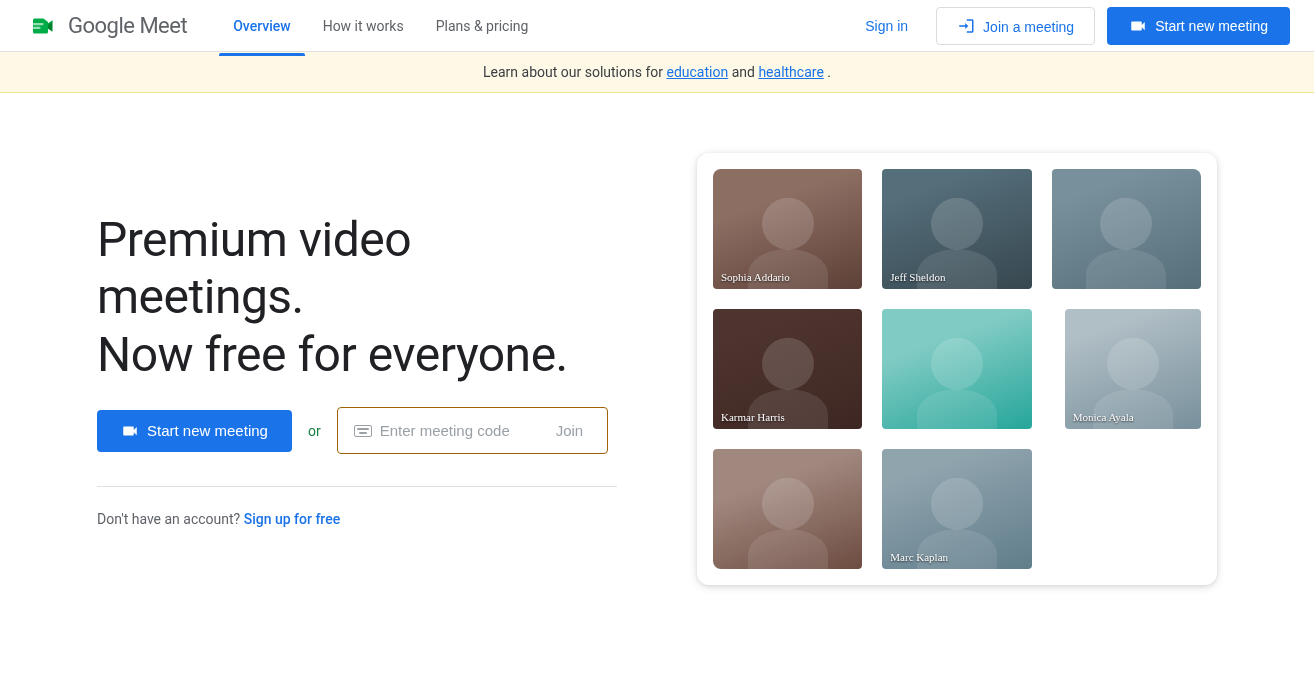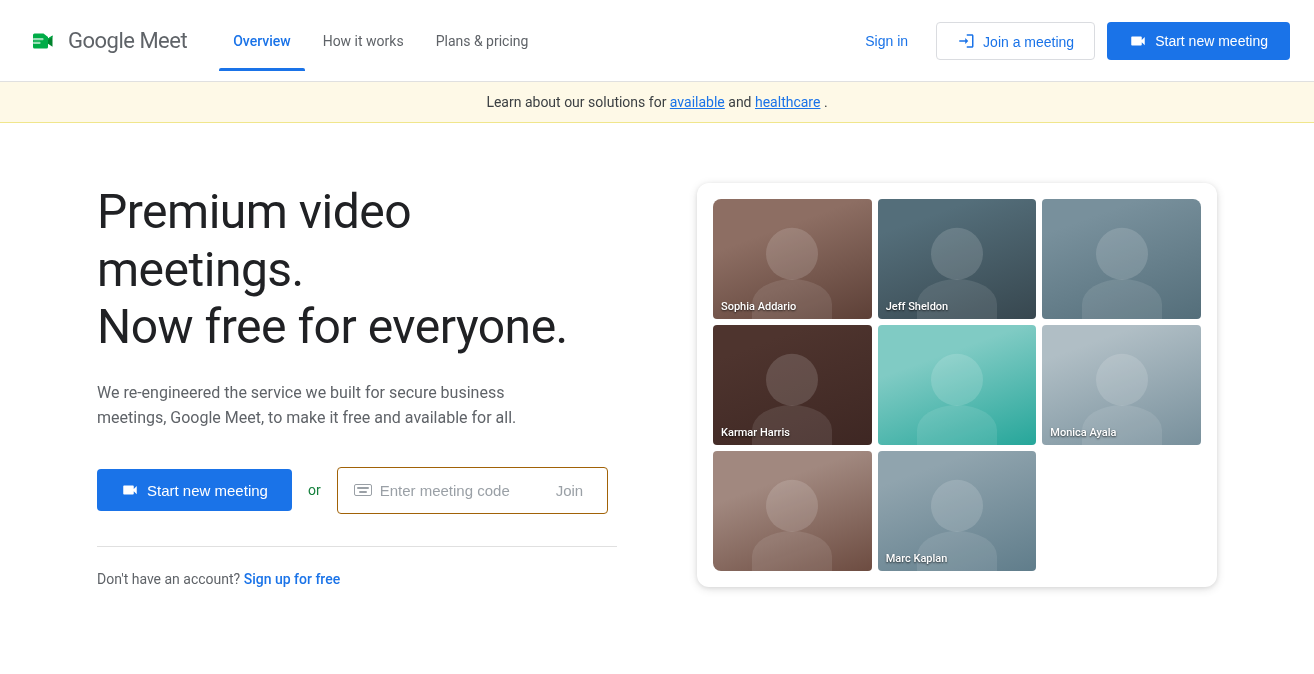--- a/index.html
+++ b/index.html
@@ -3,21 +3,21 @@
   <meta charset="utf-8">
   <style>
     * { box-sizing: border-box; margin: 0; padding: 0; }
     body { font-family: 'Google Sans', Roboto, Arial, sans-serif; background: #fff; color: #202124; }
 
     
     .navbar {
       display: flex;
       align-items: center;
       padding: 0 24px;
-      height: 82px;
+      height: 52px;
       border-bottom: 1px solid #e0e0e0;
       background: #fff;
     }
     .logo-area {
       display: flex;
       align-items: center;
       gap: 8px;
       margin-right: 32px;
       text-decoration: none;
     }
@@ -226,23 +226,24 @@
       background: #fff;
       border-radius: 12px;
       box-shadow: 0 2px 10px rgba(0,0,0,0.12), 0 1px 4px rgba(0,0,0,0.08);
       padding: 16px;
       overflow: hidden;
     }
     .video-grid {
       display: grid;
       grid-template-columns: repeat(3, 1fr);
       grid-template-rows: repeat(3, 120px);
-      gap: 6px;
+      gap: 20px;
       border-radius: 8px;
       overflow: hidden;
+      font-family: Liberation Serif, serif;
     }
     .video-cell {
       background: #3c4043;
       border-radius: 4px;
       overflow: hidden;
       position: relative;
     }
     .video-cell .name-tag {
       position: absolute;
       bottom: 6px;
@@ -252,21 +253,21 @@
       text-shadow: 0 1px 2px rgba(0,0,0,0.7);
       font-weight: 500;
     }
     
     .p1 { background: linear-gradient(160deg, #8d6e63 30%, #5d4037 100%); }
     .p2 { background: linear-gradient(160deg, #546e7a 20%, #37474f 100%); }
     .p3 { background: linear-gradient(160deg, #78909c 20%, #546e7a 100%); }
     .p4 { background: linear-gradient(160deg, #4e342e 20%, #3e2723 100%); }
     .p5 { background: linear-gradient(160deg, #bcaaa4 30%, #8d6e63 100%); }
     .p6 { background: linear-gradient(160deg, #80cbc4 30%, #26a69a 100%); }
-    .p7 { background: linear-gradient(160deg, #b0bec5 20%, #78909c 100%); }
+    .p7 { background: linear-gradient(160deg, #b0bec5 20%, #78909c 100%); margin-left: 13px; }
     .p8 { background: linear-gradient(160deg, #a1887f 30%, #6d4c41 100%); }
     .p9 { background: linear-gradient(160deg, #90a4ae 20%, #607d8b 100%); }
 
     
     .face {
       position: absolute;
       top: 50%;
       left: 50%;
       transform: translate(-50%, -60%);
       width: 52px;
@@ -352,34 +353,33 @@
       <svg width="18" height="18" viewBox="0 0 24 24" fill="none">
         <path d="M17 10.5V7C17 6.45 16.55 6 16 6H4C3.45 6 3 6.45 3 7V17C3 17.55 3.45 18 4 18H16C16.55 18 17 17.55 17 17V13.5L21 17.5V6.5L17 10.5Z" fill="white"></path>
       </svg>
       <span>Start new meeting</span>
     </button>
   </div>
 </nav>
 
 <div class="banner">
   <span>Learn about our solutions for </span>
-  <a href="#">available</a>
+  <a href="#">education</a>
   <span> and </span>
   <a href="#">healthcare</a>
   <span>.</span>
 </div>
 
 <main class="main">
 
   <div class="hero-left">
     <h1 class="hero-title">
       <span>Premium video meetings.</span><br>
       <span>Now free for everyone.</span>
     </h1>
-    <p class="hero-desc">We re-engineered the service we built for secure business meetings, Google Meet, to make it free and available for all.</p>
 
     <div class="hero-actions">
       <button class="btn-start-hero">
         <svg width="18" height="18" viewBox="0 0 24 24" fill="none">
           <path d="M17 10.5V7C17 6.45 16.55 6 16 6H4C3.45 6 3 6.45 3 7V17C3 17.55 3.45 18 4 18H16C16.55 18 17 17.55 17 17V13.5L21 17.5V6.5L17 10.5Z" fill="white"></path>
         </svg>
         <span>Start new meeting</span>
       </button>
       <span class="or-text">or</span>
       <div class="meeting-code-input">

